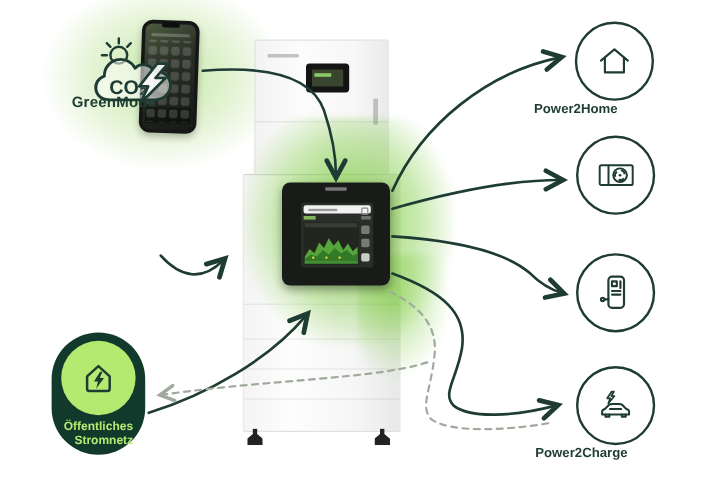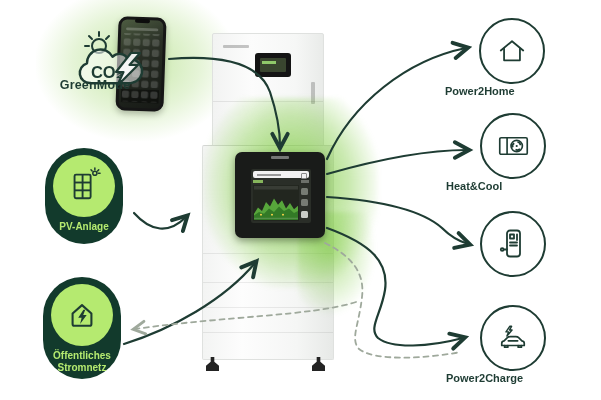--- a/index.html
+++ b/index.html
@@ -28,21 +28,21 @@
     background:linear-gradient(150deg,#4d5c41 0%,#2a3026 38%,#1d211b 75%,#171a16 100%);}
   .phone-notch{position:absolute;left:50%;top:2px;transform:translateX(-50%);width:15px;height:4px;border-radius:3px;background:#0d0d0d;}
   .phone-apps{position:absolute;left:2px;top:7px;width:38px;height:76px;}
   
   .pill{position:absolute;background:#123a2c;border-radius:40px;display:flex;flex-direction:column;align-items:center;z-index:4;}
   .pill-pv{left:45px;top:148px;width:78px;height:96px;}
   .pill-grid{left:43px;top:277px;width:78px;height:102px;}
   .pill-circle{width:62px;height:62px;border-radius:50%;background:#b5ea70;margin-top:7px;
     display:flex;align-items:center;justify-content:center;}
   .pill-label{margin-top:4px;text-align:center;color:#b5ea70;font-weight:bold;font-size:10px;line-height:1.2;}
-  .pill-label .ln{display:block;}
+  .pill-label .ln{display:block;text-align:right;}
   
   .inverter{position:absolute;left:212px;top:33px;width:110px;height:112px;z-index:2;
     background:linear-gradient(90deg,#f2f3f2,#fcfcfc 35%,#f6f7f6 75%,#e9ebe9);
     border:1px solid #dfe1df;border-radius:2px;}
   .inv-model{position:absolute;left:10px;top:11px;width:26px;height:3px;background:rgba(0,0,0,.22);border-radius:1px;}
   .inv-display{position:absolute;left:42px;top:19px;width:36px;height:24px;background:#141414;border-radius:3px;}
   .inv-display i{position:absolute;left:5px;top:5px;right:5px;bottom:5px;background:#39452f;border-radius:1px;display:block;}
   .inv-display i::before{content:"";position:absolute;left:2px;top:3px;width:14px;height:3px;background:#8fc86a;}
   .inv-brand{position:absolute;right:8px;top:48px;width:4px;height:22px;background:rgba(0,0,0,.20);border-radius:1px;}
   .inv-seam{position:absolute;left:0;right:0;top:67px;height:1px;background:rgba(0,0,0,.08);}
@@ -163,40 +163,20 @@
       <line x1="57" y1="16" x2="54" y2="19"></line>
     </g>
 
     <path d="M38,63 a10,10 0 0 1 -3,-19.6 a13.5,13.5 0 0 1 25.5,-6.6 a9.5,9.5 0 0 1 15.5,2.6 a9,9 0 0 1 4.5,23.2 q-1.5,0.6 -3,0.6 h-36 q-2.2,0 -3.5,-0.2 z" fill="rgba(255,255,255,0.55)" stroke="#1e3c33" stroke-width="2.4" stroke-linejoin="round"></path>
     <text x="55" y="58" text-anchor="middle" font-family="Liberation Sans, sans-serif" font-size="16.5" font-weight="bold" fill="#1e3c33">CO₂</text>
 
     <path d="M79,33 L64,52 h7.5 L65,66 L86,45 h-8.5 L88,33 Z" fill="rgba(255,255,255,0.9)" stroke="#1e3c33" stroke-width="2.2" stroke-linejoin="round"></path>
   </svg>
   <div class="gm-label">GreenMode</div>
 
-  <div class="pill pill-pv">
-    <div class="pill-circle">
-      <svg class="ico" viewBox="0 0 36 40" width="34" height="38">
-        <g fill="none" stroke="#1e3c33" stroke-width="2" stroke-linejoin="round">
-          <rect x="8" y="8" width="17" height="25" rx="1.5"></rect>
-          <line x1="16.5" y1="8" x2="16.5" y2="33"></line>
-          <line x1="8" y1="16.3" x2="25" y2="16.3"></line>
-          <line x1="8" y1="24.6" x2="25" y2="24.6"></line>
-        </g>
-        <g stroke="#1e3c33" stroke-width="1.6" stroke-linecap="round" fill="none">
-          <circle cx="29.5" cy="6.5" r="2.2"></circle>
-          <line x1="29.5" y1="1" x2="29.5" y2="2.8"></line>
-          <line x1="33.6" y1="2.8" x2="32.4" y2="4.1"></line>
-          <line x1="35" y1="6.5" x2="33.2" y2="6.5"></line>
-          <line x1="25.4" y1="2.8" x2="26.6" y2="4.1"></line>
-        </g>
-      </svg>
-    </div>
-    <div class="pill-label">PV-Anlage</div>
-  </div>
 
   <div class="pill pill-grid">
     <div class="pill-circle">
       <svg class="ico" viewBox="0 0 36 34" width="34" height="32">
         <path d="M8,15.5 L18,6.5 L28,15.5 V26.5 Q28,28.5 26,28.5 H10 Q8,28.5 8,26.5 Z" fill="none" stroke="#1e3c33" stroke-width="2.2" stroke-linejoin="round"></path>
         <path d="M19.5,11.5 L14,20 h3.6 L16,26.5 L23,17 h-3.7 L21.5,11.5 Z" fill="#1e3c33"></path>
       </svg>
     </div>
     <div class="pill-label">
       <span class="ln">Öffentliches</span>
@@ -220,21 +200,20 @@
         <rect x="3" y="5" width="30" height="18" rx="1.5"></rect>
         <line x1="11" y1="5" x2="11" y2="23"></line>
         <circle cx="21.5" cy="14" r="6.2"></circle>
         <circle cx="21.5" cy="14" r="1.2" fill="#1e3c33" stroke="none"></circle>
         <path d="M22.3,9.6 a3.6,3.6 0 0 1 3.2,3.6"></path>
         <path d="M22.3,9.6 a3.6,3.6 0 0 1 3.2,3.6" transform="rotate(120 21.5 14)"></path>
         <path d="M22.3,9.6 a3.6,3.6 0 0 1 3.2,3.6" transform="rotate(240 21.5 14)"></path>
       </g>
     </svg>
   </div>
-  <div class="node-label" style="left:446px;top:180px">Heat&amp;Cool</div>
 
   <div class="node" style="left:480px;top:211px">
     <svg class="ico" viewBox="0 0 30 34" width="30" height="34">
       <g fill="none" stroke="#1e3c33" stroke-width="1.8" stroke-linejoin="round" stroke-linecap="round">
         <rect x="9" y="3.5" width="13" height="26" rx="3"></rect>
         <rect x="12" y="7.5" width="4" height="4"></rect>
         <line x1="19" y1="7.5" x2="19" y2="13"></line>
         <line x1="12" y1="15.5" x2="19" y2="15.5"></line>
         <line x1="12" y1="18.5" x2="19" y2="18.5"></line>
         <line x1="5.5" y1="22.5" x2="9" y2="22.5"></line>

